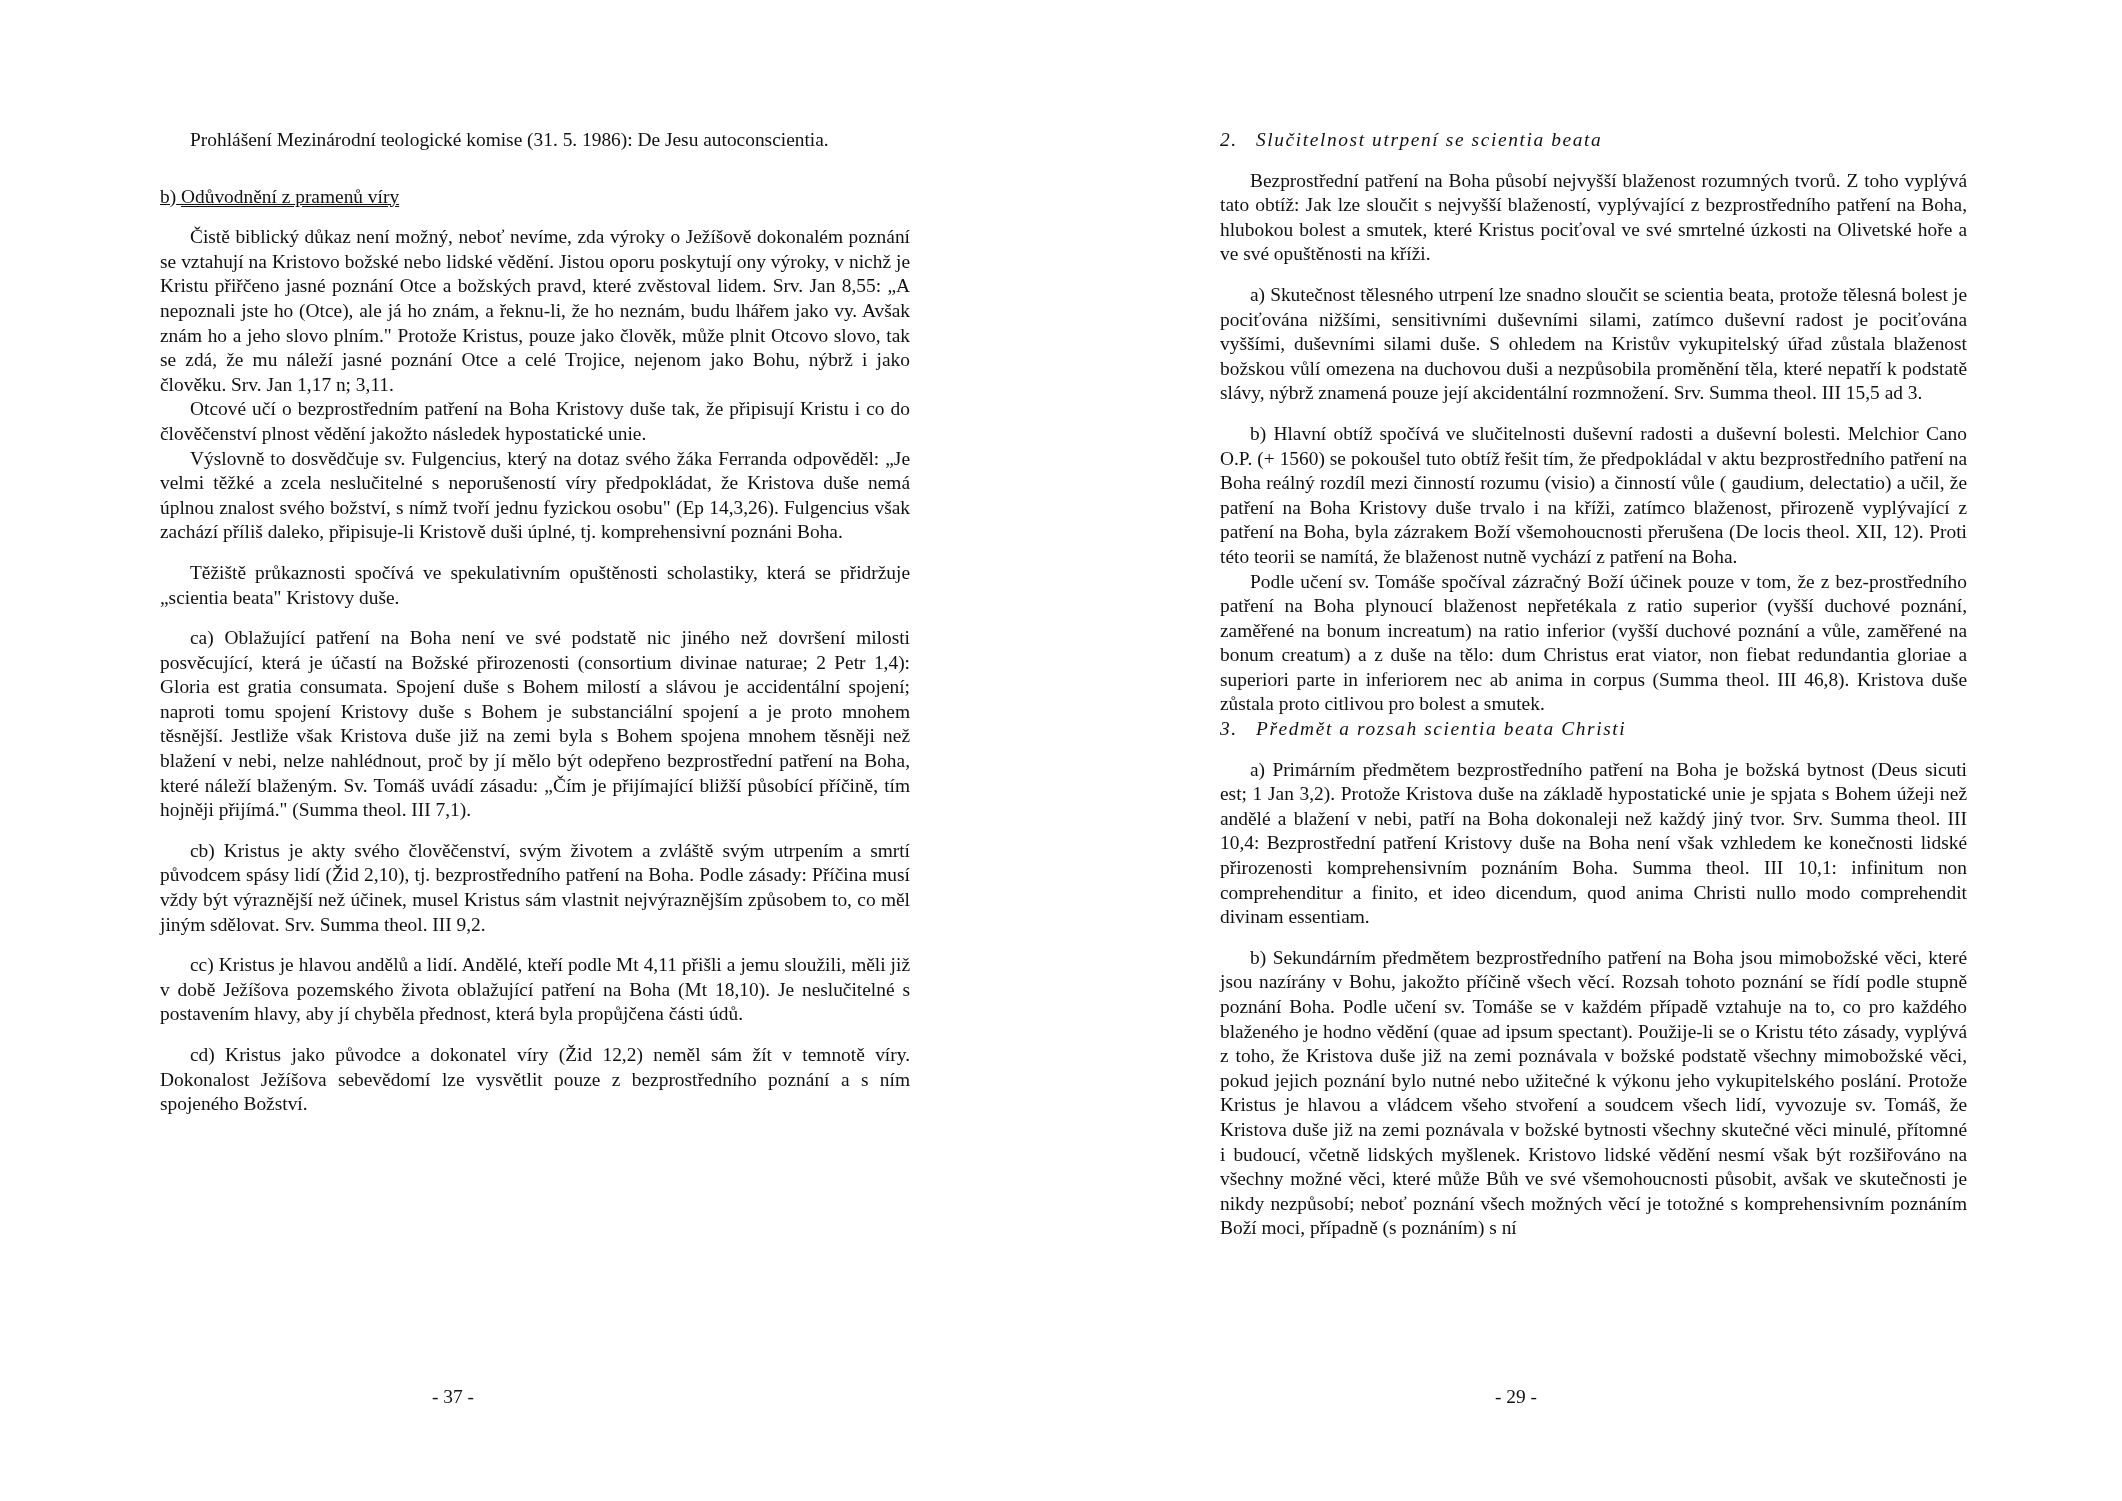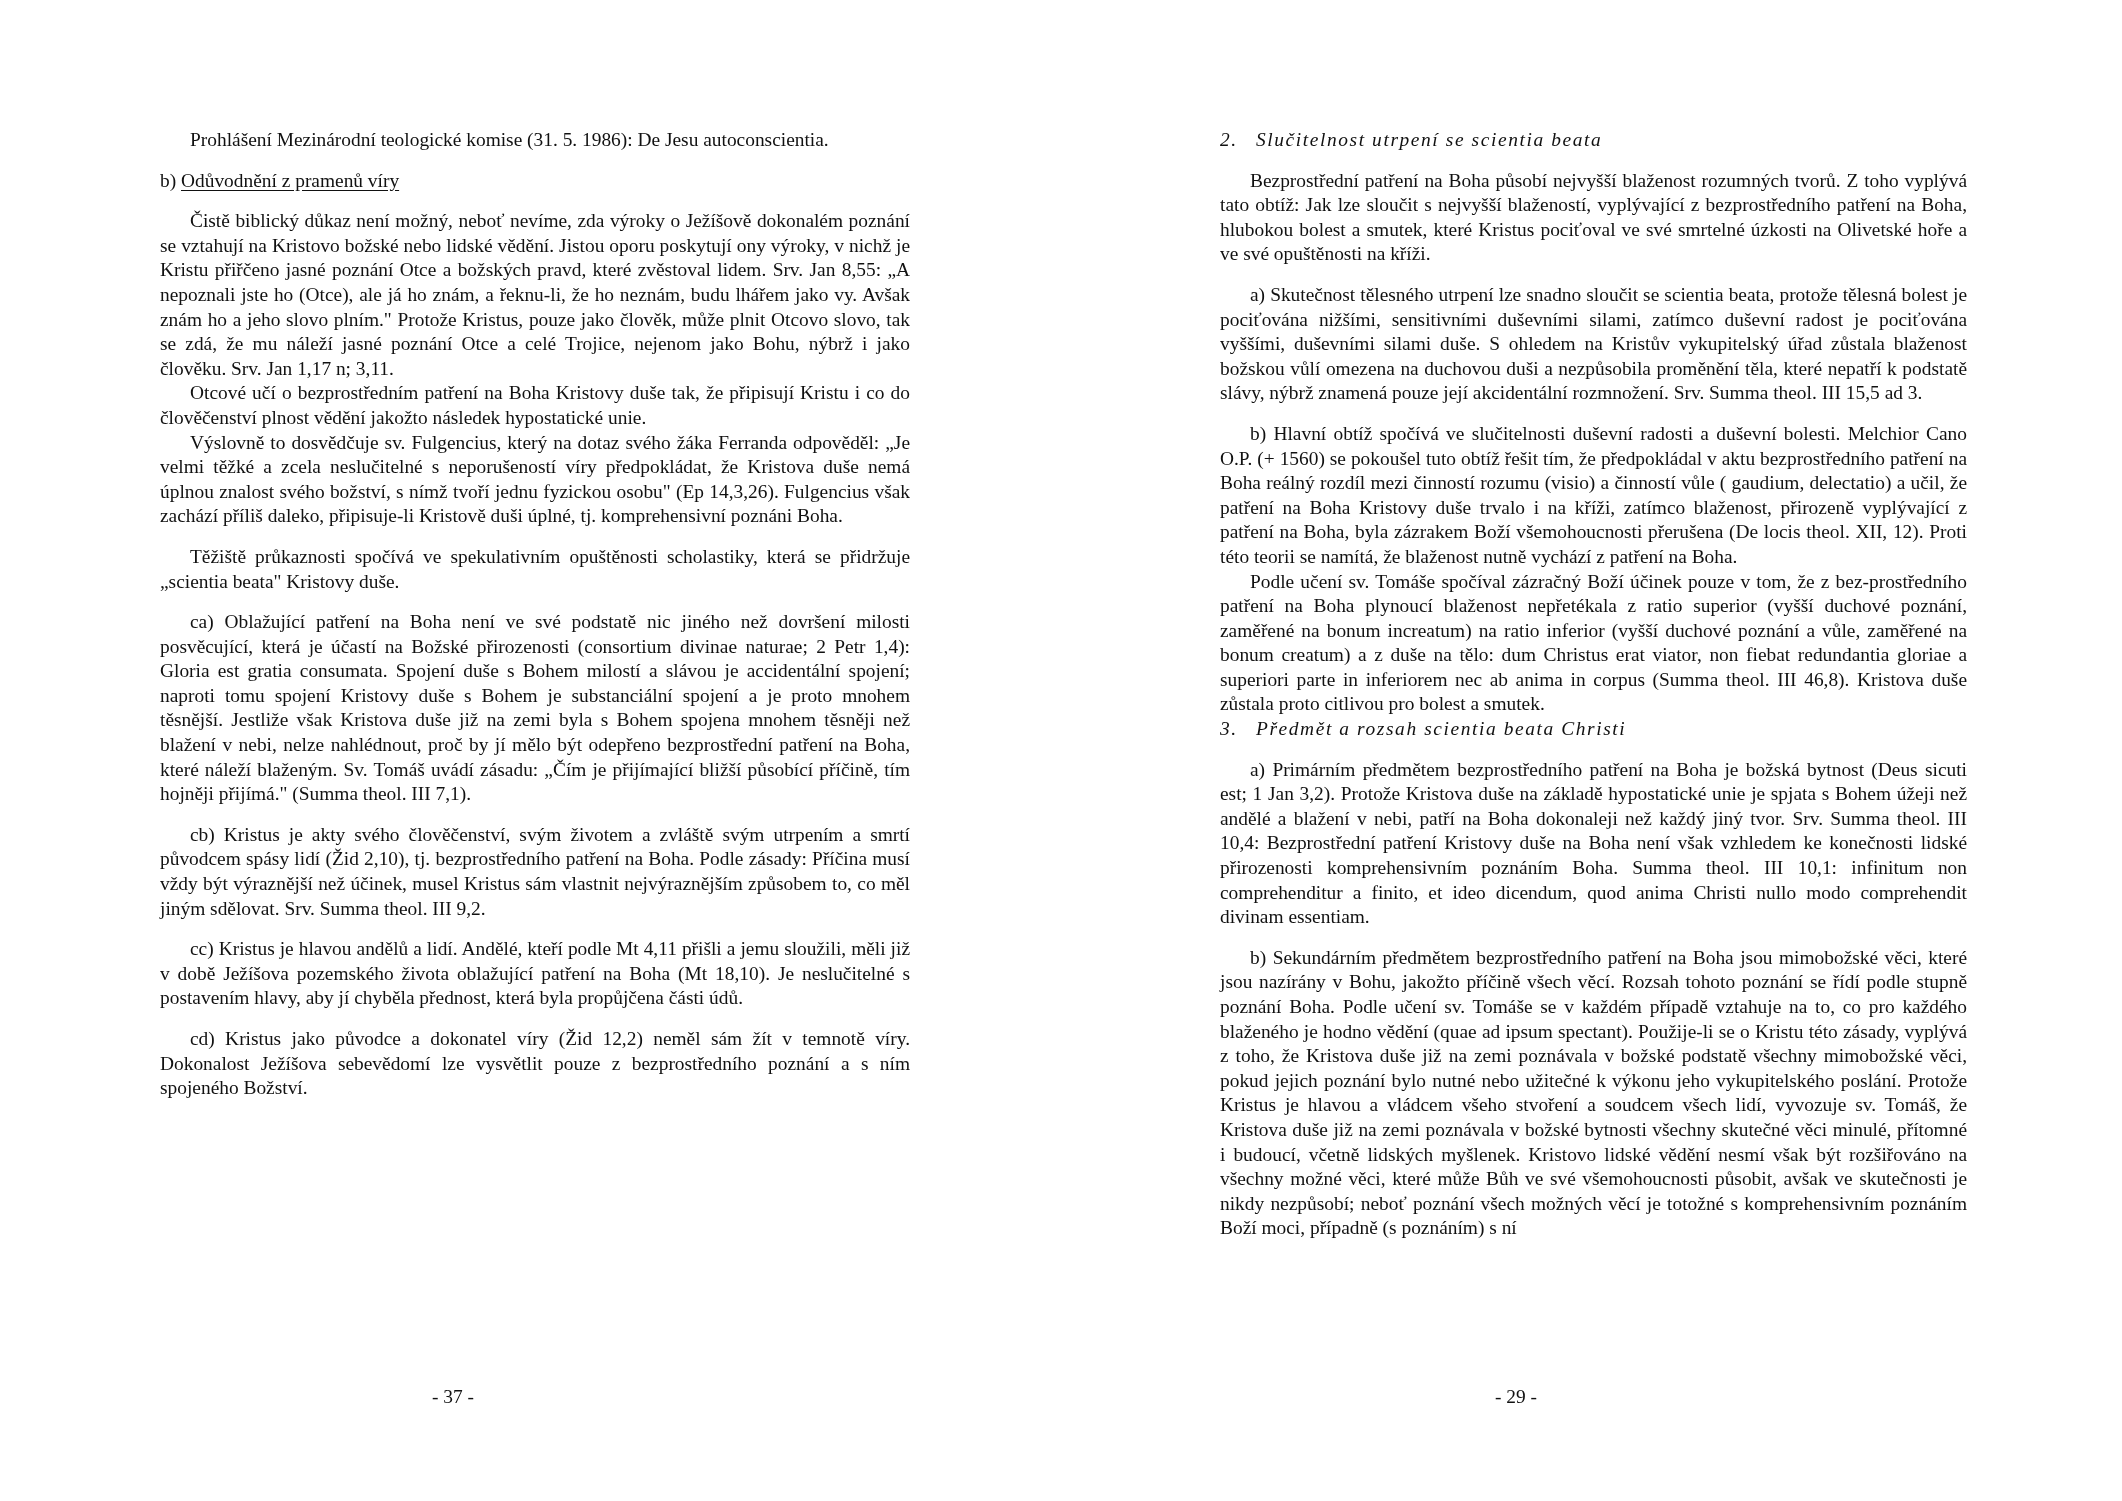--- a/index.html
+++ b/index.html
@@ -32,21 +32,21 @@
     line-height: 24.6px;
     text-align: justify;
   }
   .page.left .column { left: 160px; }
   .page.right .column { left: 159px; width: 747px; top: 128px; }
 
   p { margin: 0; }
   .indent { text-indent: 30px; }
   .gap-s { margin-top: 16px; }
   .gap-m { }
-  .gap-l { margin-top: 16px; }
+  .gap-l { margin-top: 32px; text-decoration: underline; }
 
   .subhead .label { }
   .subhead .title { text-decoration: underline; text-underline-offset: 3px; }
 
   .sec-head {
     font-weight: normal;
     font-style: italic;
     letter-spacing: 1.6px;
     font-size: 19.4px;
     text-align: left;

